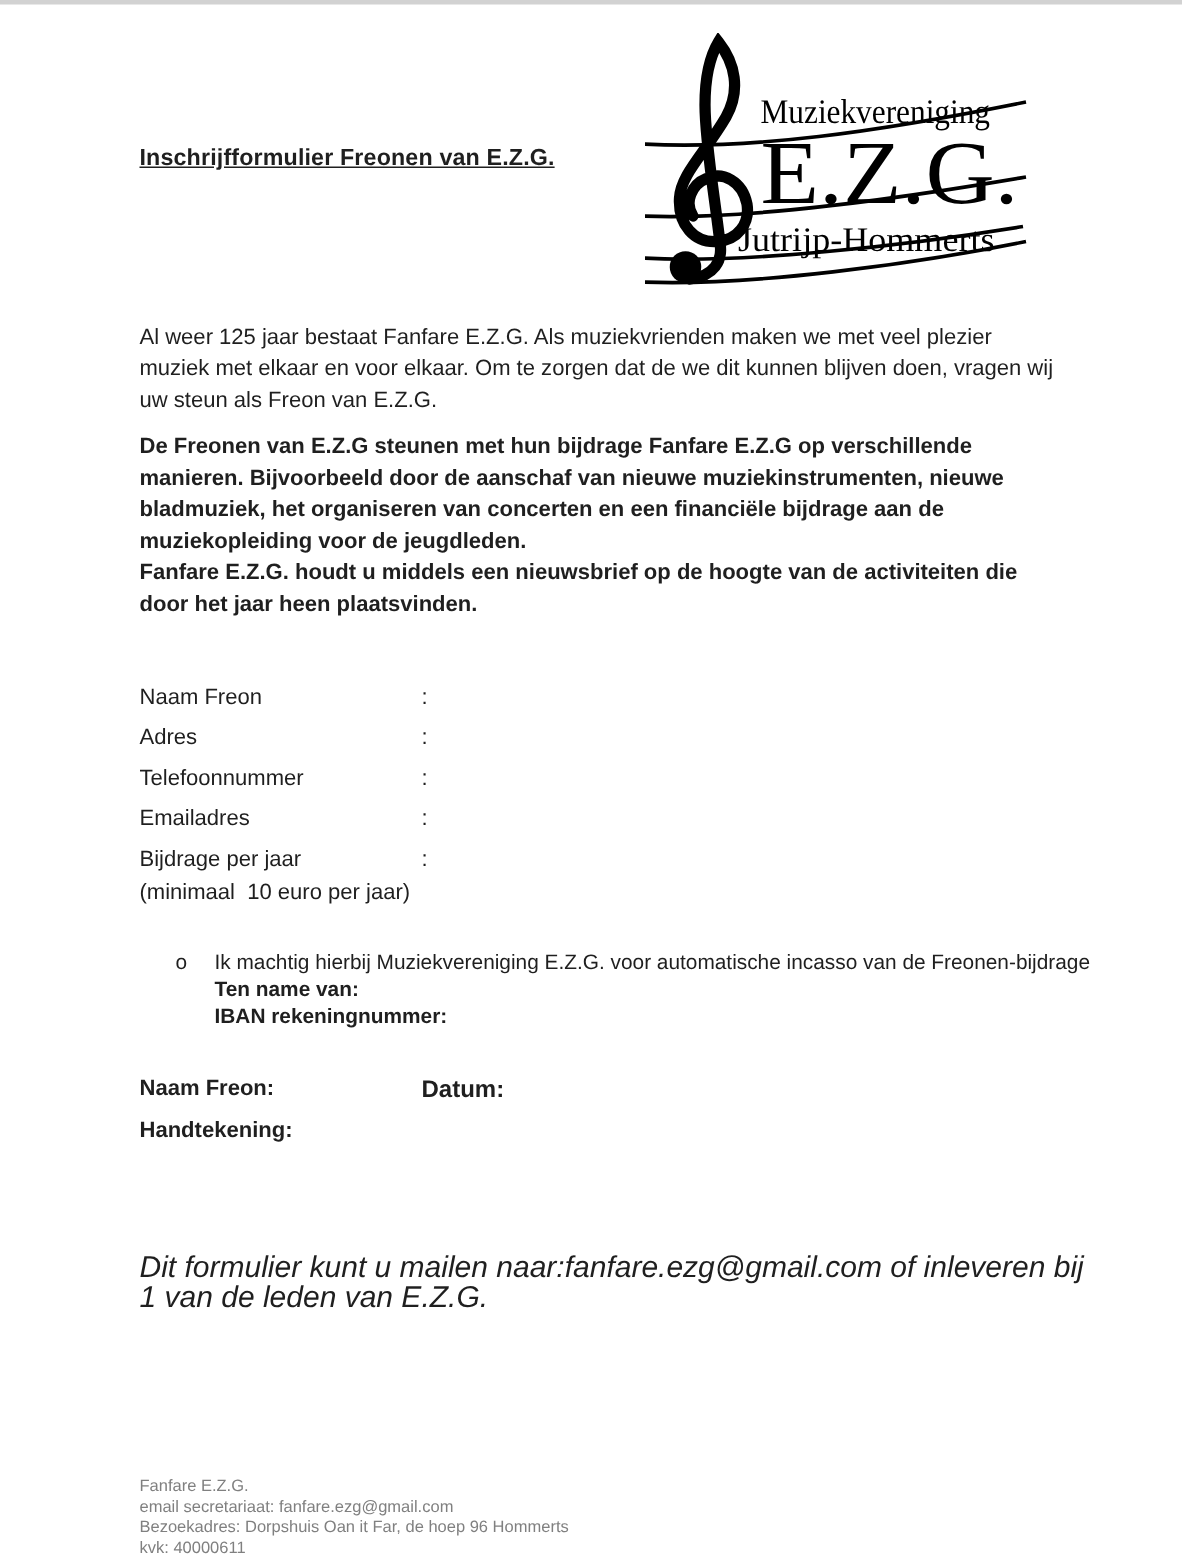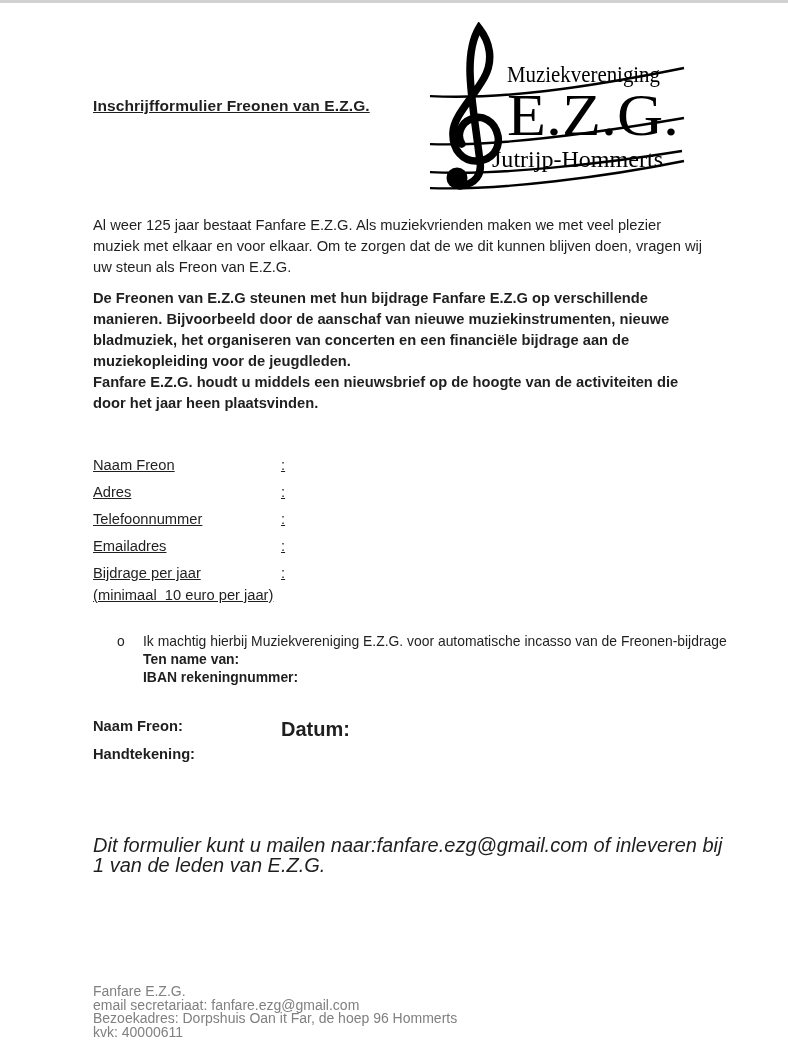--- a/index.html
+++ b/index.html
@@ -27,40 +27,40 @@
     width: 258px; height: 176px;
   }
   .para {
     position: absolute; left: 93px;
     width: 612px;
     font-size: 14.7px; line-height: 21px;
   }
   .p1 { top: 215px; }
   .p2 { top: 288px; width: 618px; font-weight: bold; }
   .p3 { top: 394px; }
-  .form-block { position: absolute; left: 93px; top: 455px; width: 400px; text-decoration: underline; }
+  .form-block { position: absolute; left: 93px; top: 455px; width: 400px; }
   .form-row { display: flex; height: 21px; margin-bottom: 6px; font-size: 14.7px; line-height: 21px; }
   .form-row .lbl { width: 188px; }
   .form-note { font-size: 14.7px; line-height: 18px; white-space: pre-wrap; margin-top: -4px; }
   .mandate {
     position: absolute; left: 117px; top: 632px;
     display: flex; font-size: 13.9px; line-height: 18px;
   }
   .mandate .bullet { width: 26px; }
   .mandate .bold-line { font-weight: bold; }
   .sign-name { position: absolute; left: 93px; top: 718px; font-size: 14.7px; font-weight: bold; }
-  .sign-date { position: absolute; left: 281px; top: 718px; font-size: 20px; font-weight: bold; }
+  .sign-date { position: absolute; left: 281px; top: 718px; font-size: 16px; font-weight: bold; }
   .sign-handtekening { position: absolute; left: 93px; top: 746px; font-size: 14.7px; font-weight: bold; }
   .submit-note {
     position: absolute; left: 93px; top: 835px;
     width: 640px; font-size: 20px; font-style: italic; line-height: 20px;
   }
   .footer {
     position: absolute; left: 93px; top: 985px;
-    font-size: 14px; line-height: 13.6px; color: #808080;
+    font-size: 11px; line-height: 13.6px; color: #808080;
   }
   .logo-svg text { fill: #000000; }
 </style>
 </head>
 <body>
 
 <div class="page">
 
   <div class="top-edge"></div>
 

